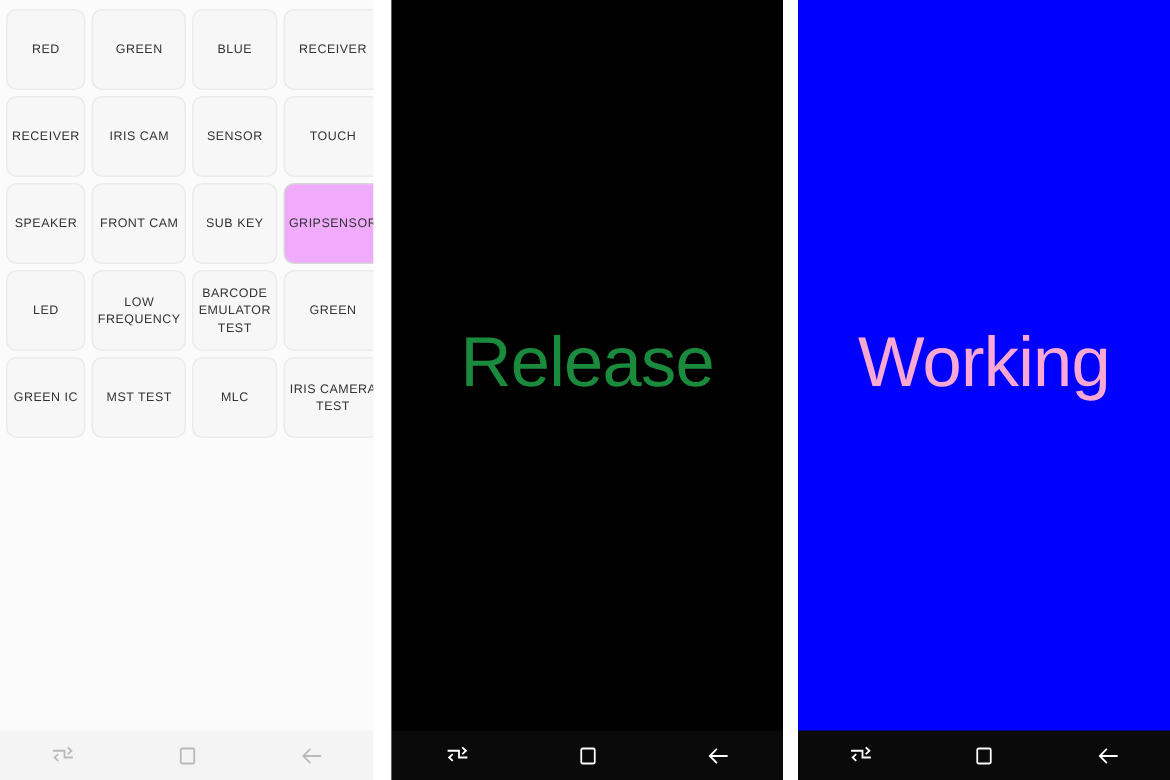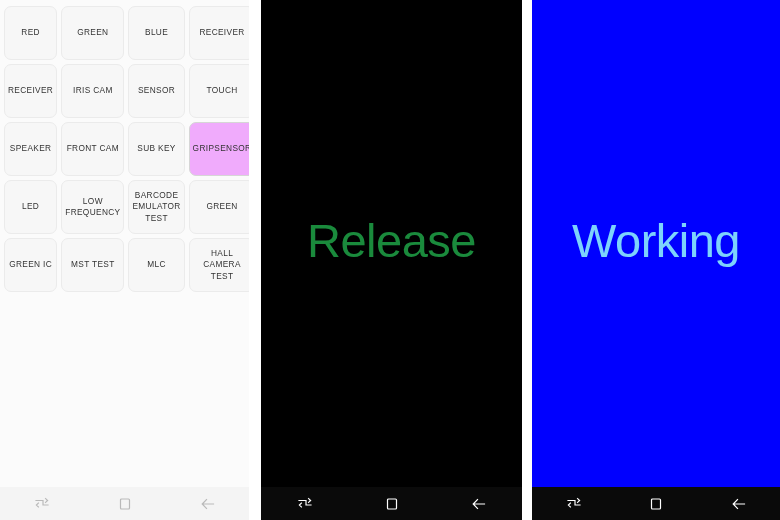--- a/index.html
+++ b/index.html
@@ -142,21 +142,21 @@
           <div class="cell">SUB KEY</div>
           <div class="cell selected">GRIPSENSOR</div>
           <div class="cell">LED</div>
           <div class="cell">LOW FREQUENCY</div>
           <div class="cell">BARCODE
 EMULATOR TEST</div>
           <div class="cell">GREEN</div>
           <div class="cell">GREEN IC</div>
           <div class="cell">MST TEST</div>
           <div class="cell">MLC</div>
-          <div class="cell">HALL CAMERA TEST</div>
+          <div class="cell">IRIS CAMERA TEST</div>
         </div>
     </div>
     <div class="navbar navbar-light">
       <div class="nav-btn">
         <span>
           <svg width="15" height="15" viewBox="0 0 15 15">
             <path d="M2 4.5 H9 M9 4.5 L9 9 M9 9 H14 M11.6 2.6 L13.6 4.5 L11.6 6.4 M4.4 7.1 L2.4 9 L4.4 10.9" stroke="#b9b9b9" stroke-width="1.2" fill="none" stroke-linecap="square"></path>
           </svg>
         </span>
       </div>
@@ -201,21 +201,21 @@
           <svg width="16" height="14" viewBox="0 0 16 14">
             <path d="M13.5 7 H2.5 M6.5 2.6 L2.2 7 L6.5 11.4" stroke="#ffffff" stroke-width="1.2" fill="none" stroke-linecap="square"></path>
           </svg>
         </span>
       </div>
     </div>
   </div>
 
   <div class="phone phone-right">
     <div class="screen-body screen-blue" style="background: rgb(0, 0, 255);">
-      <div class="status-text" id="right-status" style="color: #7dd3fc;">Working</div>
+      <div class="status-text" id="right-status" style="color: #f9a8d4;">Working</div>
     </div>
     <div class="navbar navbar-dark">
       <div class="nav-btn">
         <span>
           <svg width="15" height="15" viewBox="0 0 15 15">
             <path d="M2 4.5 H9 M9 4.5 L9 9 M9 9 H14 M11.6 2.6 L13.6 4.5 L11.6 6.4 M4.4 7.1 L2.4 9 L4.4 10.9" stroke="#ffffff" stroke-width="1.2" fill="none" stroke-linecap="square"></path>
           </svg>
         </span>
       </div>
       <div class="nav-btn">

